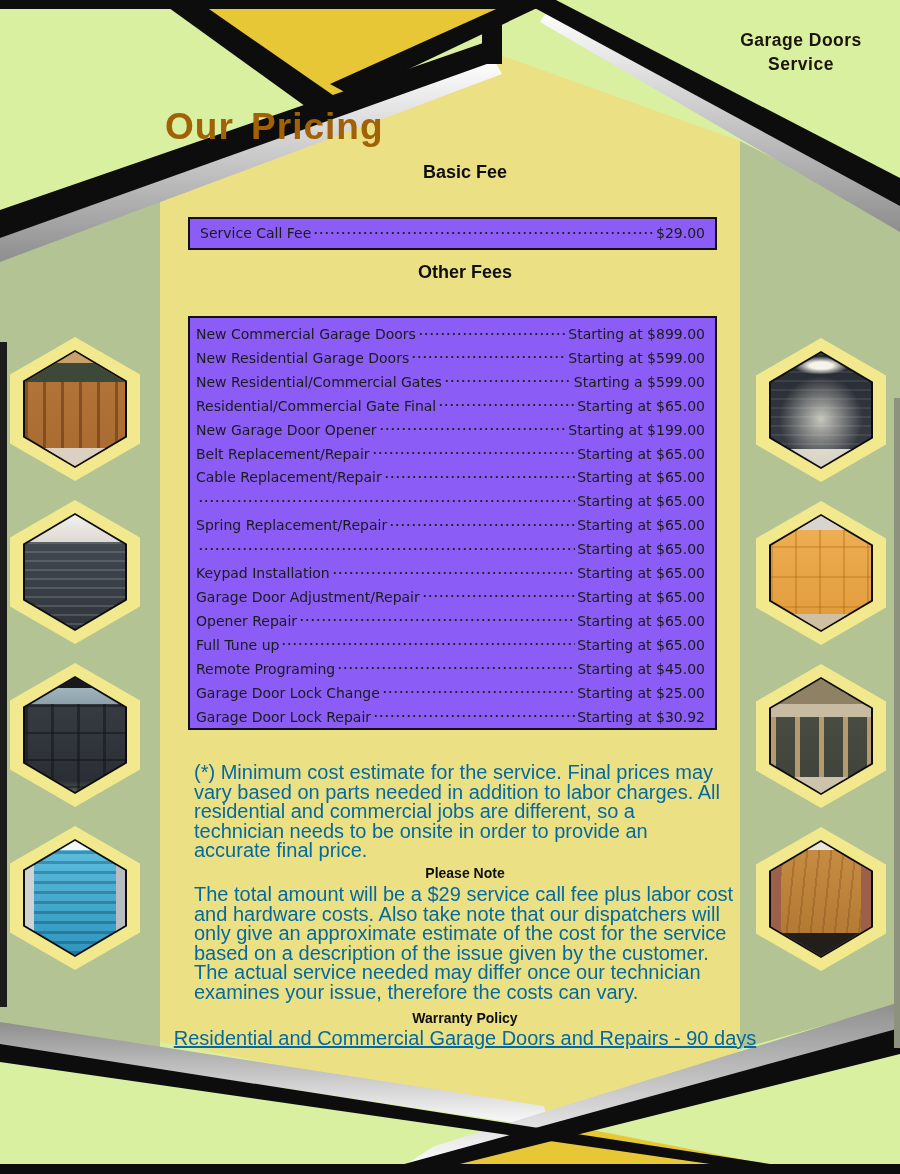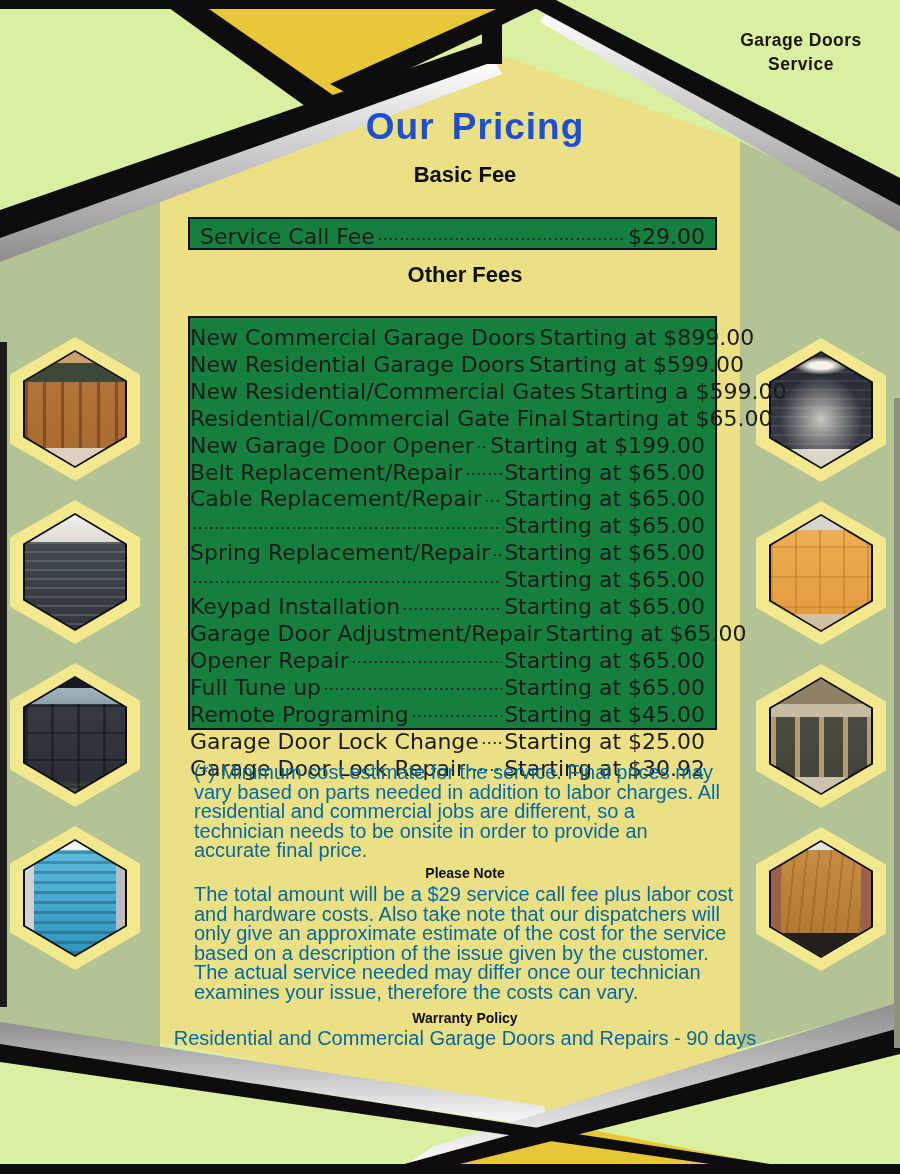--- a/index.html
+++ b/index.html
@@ -4,43 +4,43 @@
 <style>
   html,body{margin:0;padding:0;}
   body{width:900px;height:1174px;position:relative;overflow:hidden;
        font-family:"Liberation Sans",sans-serif;background:#d8f0a0;}
   #bg{position:absolute;left:0;top:0;width:900px;height:1174px;z-index:0;}
   .abs{position:absolute;}
 
   
   .brand{left:696px;top:28px;width:210px;text-align:center;z-index:5;
          font-weight:bold;font-size:17.5px;line-height:24px;color:#1c140a;letter-spacing:.5px;}
-  .title{left:175px;top:106px;width:600px;text-align:center;z-index:5;
-         font-weight:bold;font-size:37px;color:#1d4ed8;letter-spacing:1px;word-spacing:6px;}
+  .title{left:165px;top:106px;width:600px;z-index:5;
+         font-weight:bold;font-size:37px;color:#a16207;letter-spacing:1px;word-spacing:6px;}
   .h2{left:165px;width:600px;text-align:center;z-index:5;
-      font-weight:bold;font-size:22px;color:#0e0e0e;}
+      font-weight:bold;font-size:18px;color:#0e0e0e;}
   .h2.basic{top:162px;}
   .h2.other{top:262px;}
 
-  .feebox{left:188px;width:529px;background:#15803d;border:2px solid #101010;z-index:5;
-          font-family:"DejaVu Sans",sans-serif;font-size:22px;color:#1b1b1b;box-sizing:border-box;}
+  .feebox{left:188px;width:529px;background:#8b5cf6;border:2px solid #101010;z-index:5;
+          font-family:"DejaVu Sans",sans-serif;font-size:14px;color:#1b1b1b;box-sizing:border-box;}
   .feebox.basic{top:217px;height:33px;padding:3px 10px 0 10px;}
-  .feebox.other{top:316px;height:414px;padding:5px 10px 0 0;}
+  .feebox.other{top:316px;height:414px;padding:5px 10px 0 6px;}
   .feerow{display:flex;align-items:baseline;line-height:23.9px;white-space:nowrap;}
   .feerow .dots{flex:1;height:1em;margin:0 2px;
      background-image:radial-gradient(circle,#222 1.15px,rgba(0,0,0,0) 1.3px);
      background-size:5.5px 5.5px;background-repeat:repeat-x;background-position:left calc(100% - 3px);}
 
   .para{left:194px;width:534px;z-index:5;font-size:20px;line-height:19.5px;color:#0369a1;}
   .para.disclaimer{top:763px;}
   .para.note{top:885px;width:540px;}
   .h3{left:165px;width:600px;text-align:center;z-index:5;font-weight:bold;font-size:14px;color:#0e0e0e;}
   .h3.pleasenote{top:865px;}
   .h3.warranty{top:1010px;}
-  .para.center{text-align:center;}
+  .para.center{text-align:center;text-decoration:underline;}
   .para.wbody{top:1029px;left:165px;width:600px;}
 
   
   .hexclip{clip-path:polygon(50% 0%,100% 26%,100% 74%,50% 100%,0% 74%,0% 26%);}
   .hex-ring{position:absolute;width:130px;height:144px;background:#f2e98e;z-index:4;}
   .hex-frame{position:absolute;left:13px;top:13px;width:104px;height:118px;background:#0d0d0d;}
   .hex-img{position:absolute;left:2px;top:2px;width:100px;height:114px;}
 
   .img-l1{background-image:
     linear-gradient(180deg,#c9a26b 0%,#c9a26b 10%,#3e4839 10%,#3e4839 26%,rgba(0,0,0,0) 26%,rgba(0,0,0,0) 84%,#dbd0c2 84%),

